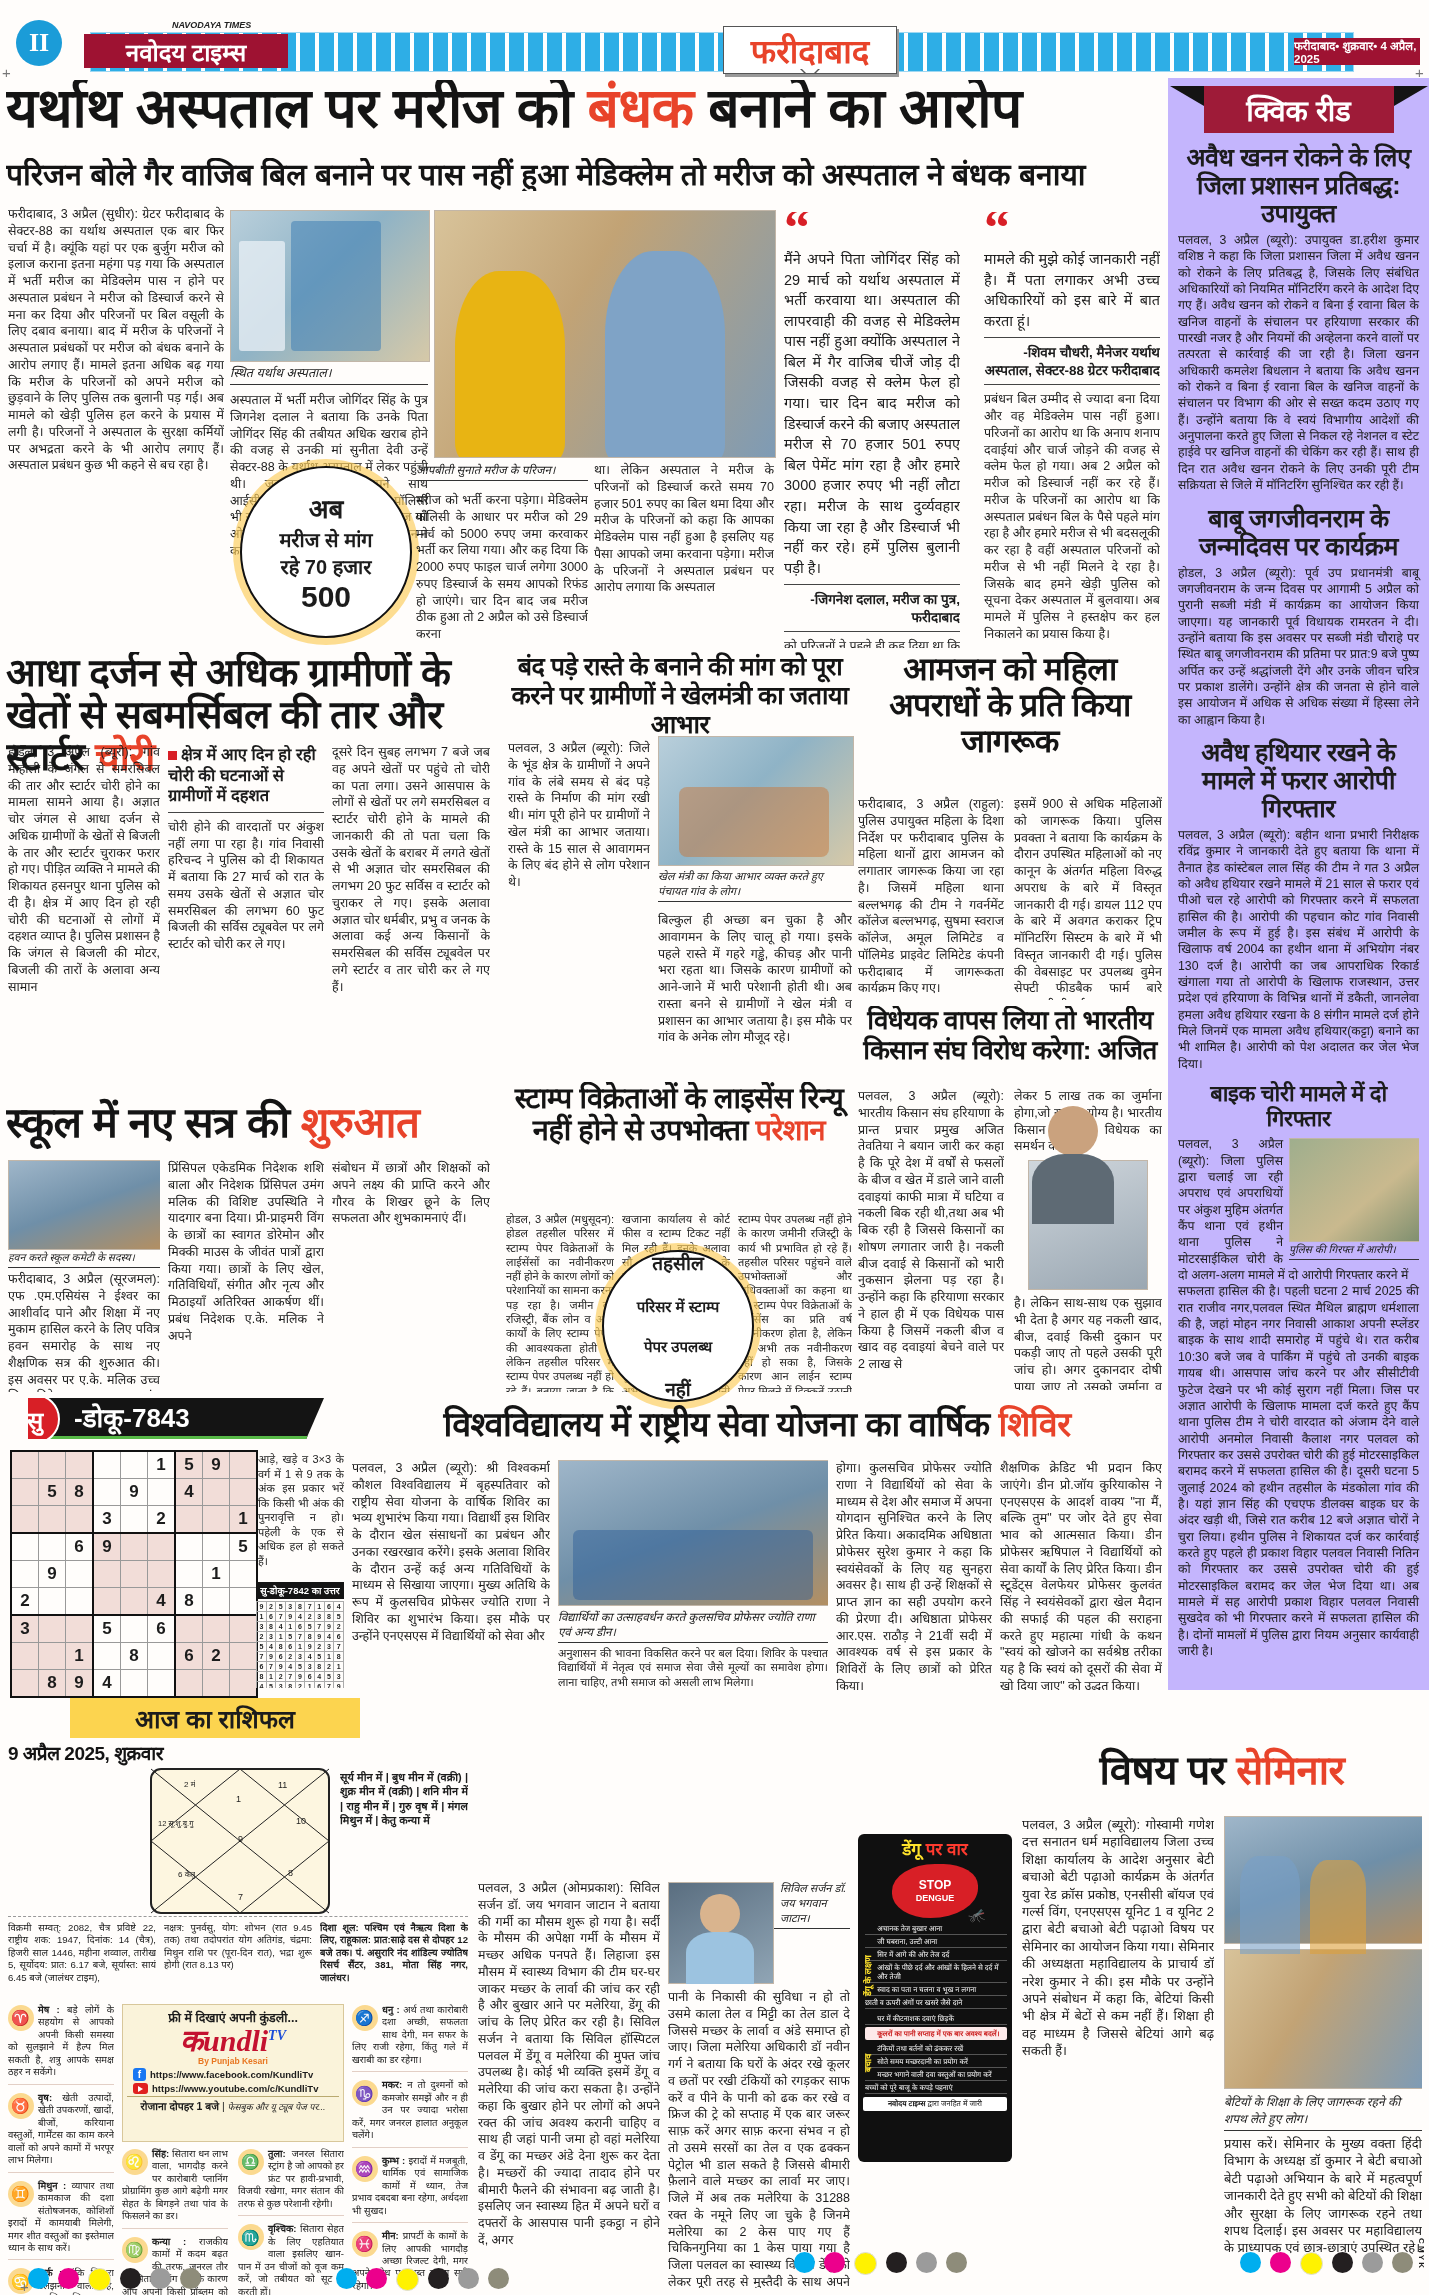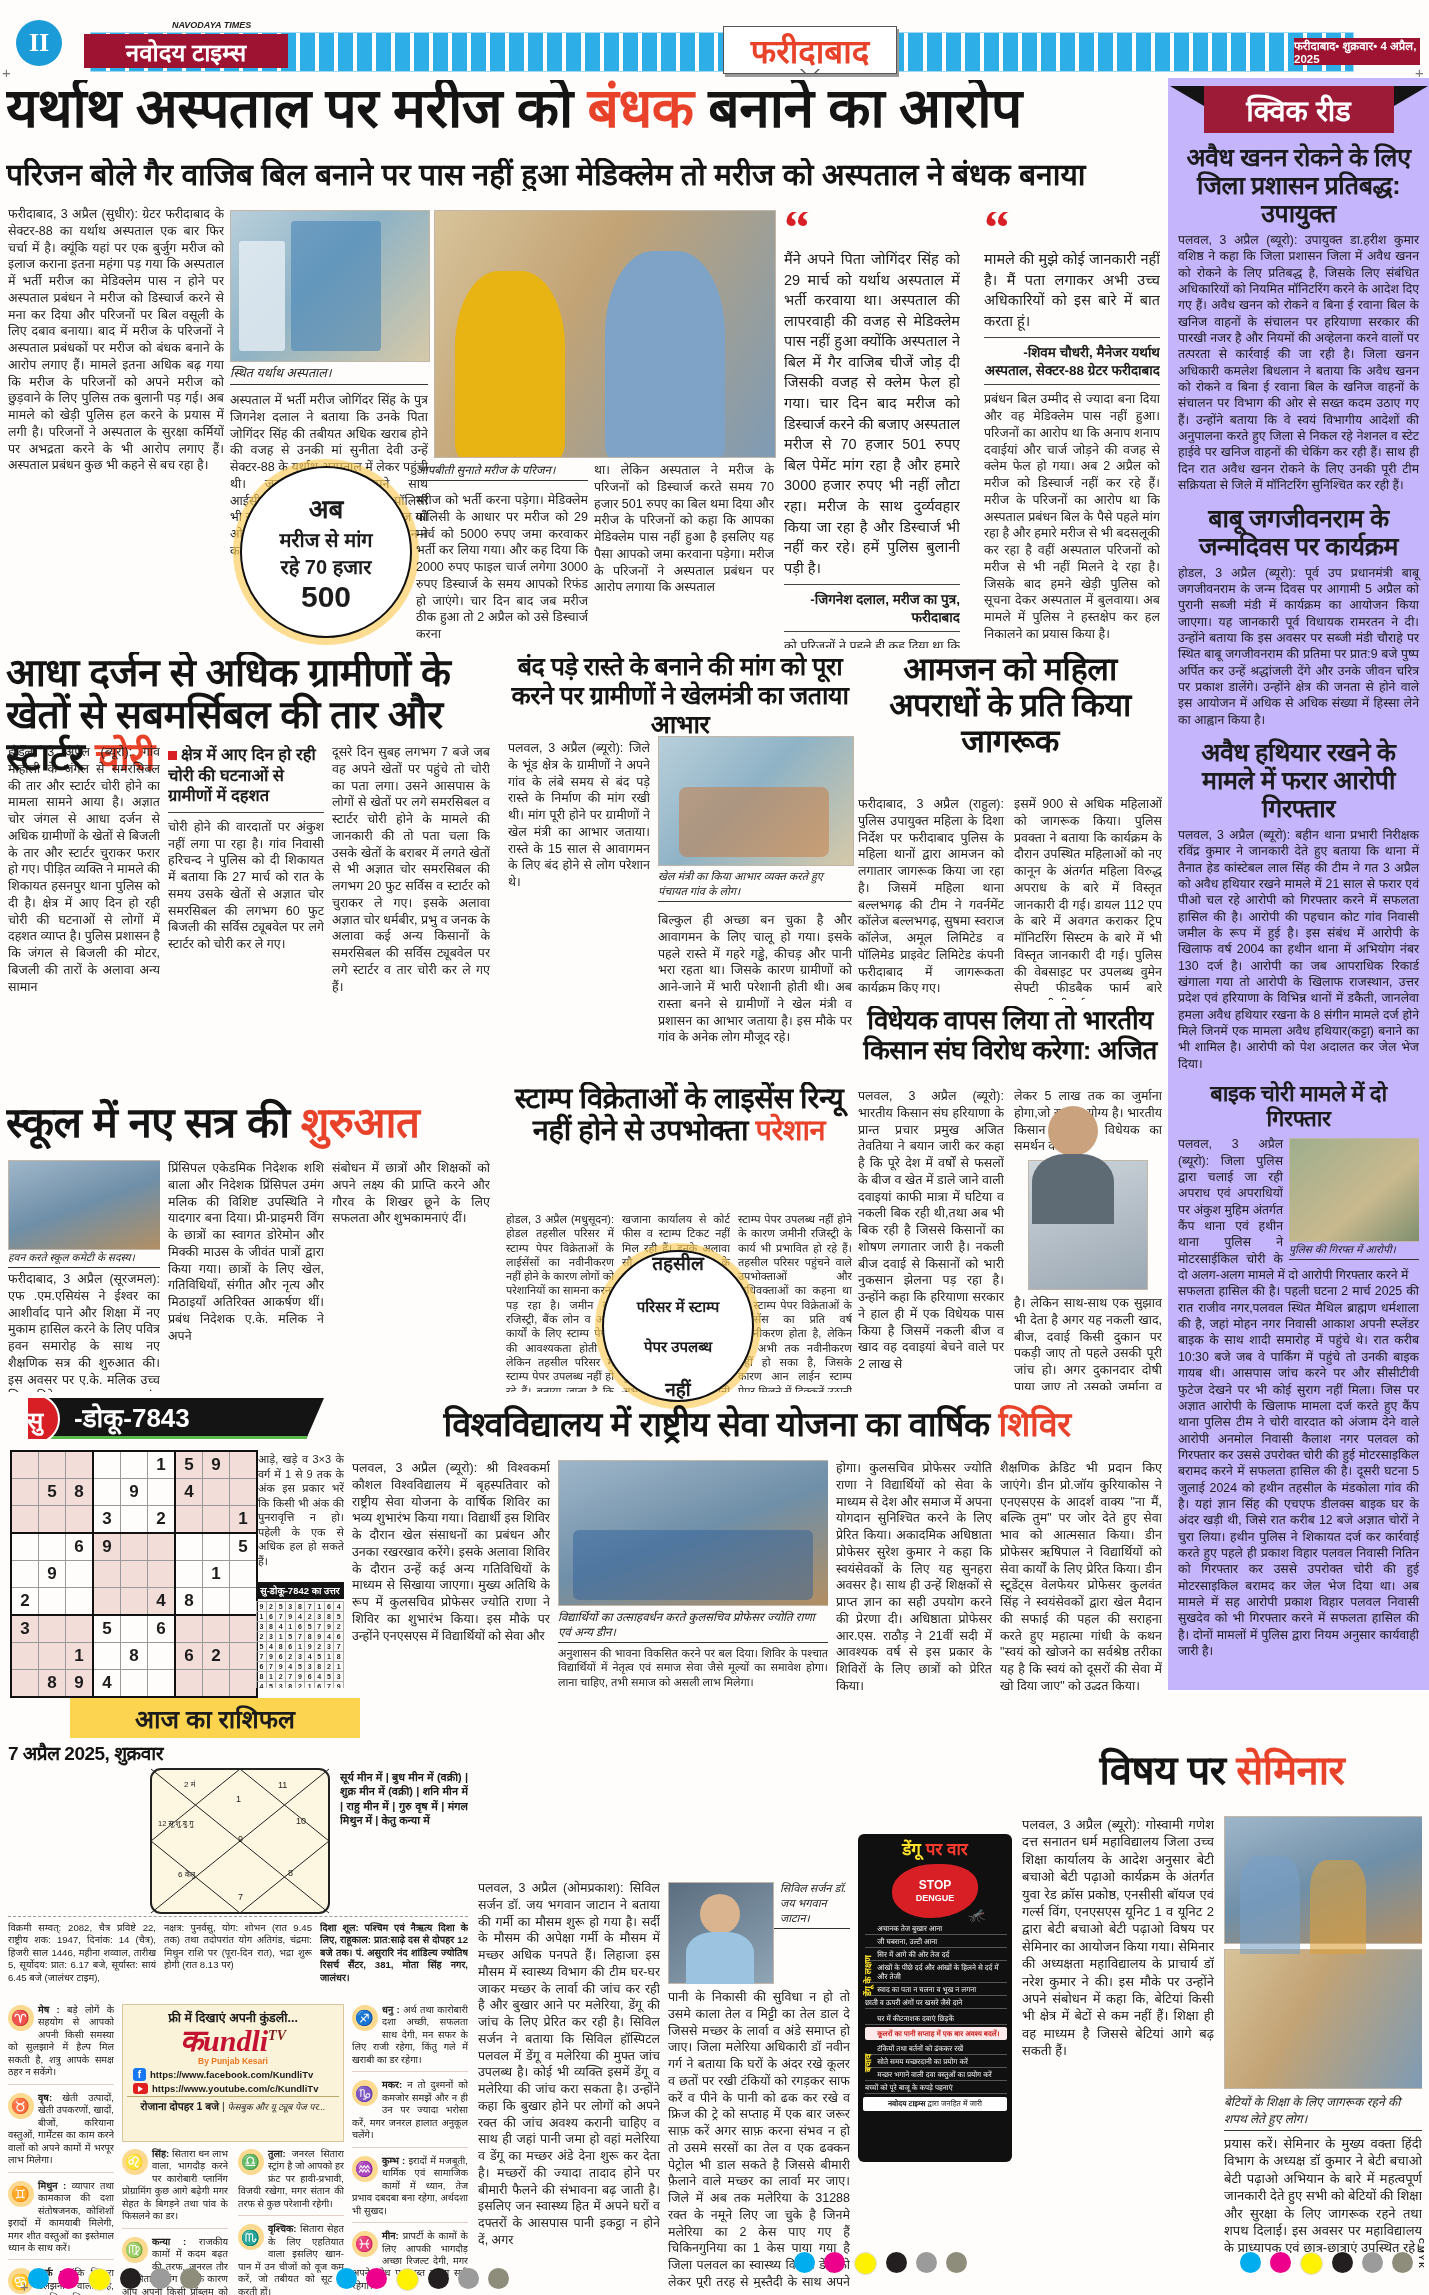--- a/index.html
+++ b/index.html
@@ -51,21 +51,21 @@
   table.sol{border-collapse:collapse;}
   table.sol td{width:9px;height:9px;border:1px solid #aaa;text-align:center;font-size:7px;font-weight:bold;padding:0;}
   .solhdr{background:#141414;color:#fff;font-size:9.5px;font-weight:bold;text-align:center;padding:2px 0;}
   
   .rashhdr{background:#fcd44f;font-weight:bold;font-size:25px;text-align:center;padding:3px 0;}
   .zsign{font-size:9.6px;line-height:1.3;text-align:justify;margin-bottom:7px;border-bottom:1px solid #e3cfc5;padding-bottom:5px;}
   .zico{float:left;width:26px;height:26px;border-radius:50%;background:#fbd98f;margin:1px 4px 1px 0;
         display:flex;align-items:center;justify-content:center;font-size:15px;color:#3a2a10;}
   .kundli{background:#faf3da;border:1px solid #d8c79a;text-align:center;padding:4px;box-sizing:border-box;}
   .klogo{font-family:"Liberation Serif",serif;font-style:italic;font-weight:bold;color:#c41230;font-size:30px;line-height:1;}
-  .klogo .tv{font-size:14px;color:#7f1d1d;vertical-align:super;}
+  .klogo .tv{font-size:14px;color:#1d4ed8;vertical-align:super;}
   .klink{display:flex;align-items:center;gap:4px;font-size:9.5px;font-weight:bold;margin:2px 6px;text-align:left;}
   .fb{width:13px;height:13px;background:#1877f2;color:#fff;border-radius:3px;font-weight:bold;font-size:10px;display:flex;align-items:center;justify-content:center;}
   .yt{width:15px;height:11px;background:#e02020;border-radius:3px;position:relative;}
   .yt:after{content:"";position:absolute;left:5px;top:2.5px;border:3px solid transparent;border-left:5px solid #fff;}
   
   .dad{background:#101010;color:#fff;border-radius:6px;padding:5px;box-sizing:border-box;font-size:7.2px;line-height:1.25;}
   .dad .ttl{font-weight:bold;font-size:17px;text-align:center;color:#ffe32b;}
   .dad .ttl .red{color:#ff3b2f;}
   .splash{position:relative;background:#d81f26;border-radius:50% 40% 55% 45%;width:86px;height:54px;margin:4px auto;
           display:flex;flex-direction:column;align-items:center;justify-content:center;font-weight:bold;}
@@ -443,21 +443,21 @@
     <div class="photo hall" style="width:270px;height:144px;">
       <div class="blob" style="left:15px;top:70px;width:240px;height:70px;background:rgba(40,90,150,.45);border-radius:6px;"></div>
     </div>
     <div class="cap" style="font-size:11.5px;margin-top:3px;">विद्यार्थियों का उत्साहवर्धन करते कुलसचिव प्रोफेसर ज्योति राणा एवं अन्य डीन।</div>
     <div class="bt-sm" style="margin-top:3px;">अनुशासन की भावना विकसित करने पर बल दिया। शिविर के पश्चात विद्यार्थियों में नेतृत्व एवं समाज सेवा जैसे मूल्यों का समावेश होगा। लाना चाहिए, तभी समाज को असली लाभ मिलेगा।</div>
   </div>
   <div class="abs bt" style="left:836px;top:1460px;width:156px;height:230px;">होगा। कुलसचिव प्रोफेसर ज्योति राणा ने विद्यार्थियों को सेवा के माध्यम से देश और समाज में अपना योगदान सुनिश्चित करने के लिए प्रेरित किया। अकादमिक अधिष्ठाता प्रोफेसर सुरेश कुमार ने कहा कि स्वयंसेवकों के लिए यह सुनहरा अवसर है। साथ ही उन्हें शिक्षकों से प्राप्त ज्ञान का सही उपयोग करने की प्रेरणा दी। अधिष्ठाता प्रोफेसर आर.एस. राठौड़ ने 21वीं सदी में आवश्यक वर्ष से इस प्रकार के शिविरों के लिए छात्रों को प्रेरित किया।</div>
   <div class="abs bt" style="left:1000px;top:1460px;width:162px;height:230px;">शैक्षणिक क्रेडिट भी प्रदान किए जाएंगे। डीन प्रो.जॉय कुरियाकोस ने एनएसएस के आदर्श वाक्य "ना मैं, बल्कि तुम" पर जोर देते हुए सेवा भाव को आत्मसात किया। डीन प्रोफेसर ऋषिपाल ने विद्यार्थियों को सेवा कार्यों के लिए प्रेरित किया। डीन स्टूडेंट्स वेलफेयर प्रोफेसर कुलवंत सिंह ने स्वयंसेवकों द्वारा खेल मैदान की सफाई की पहल की सराहना करते हुए महात्मा गांधी के कथन "स्वयं को खोजने का सर्वश्रेष्ठ तरीका यह है कि स्वयं को दूसरों की सेवा में खो दिया जाए" को उद्धृत किया।</div>
 
   <div class="abs rashhdr" style="left:70px;top:1698px;width:290px;">आज का राशिफल</div>
-  <div class="abs hl" style="left:8px;top:1740px;width:300px;font-size:19px;">7 अप्रैल 2025, शुक्रवार</div>
+  <div class="abs hl" style="left:8px;top:1740px;width:300px;font-size:19px;">9 अप्रैल 2025, शुक्रवार</div>
   <div class="abs" style="left:150px;top:1768px;width:180px;height:146px;">
     <svg width="180" height="146" viewBox="0 0 180 146">
       <rect x="1" y="1" width="178" height="144" fill="#fdf6e0" stroke="#222" stroke-width="2" rx="10"></rect>
       <line x1="1" y1="1" x2="179" y2="145" stroke="#222"></line>
       <line x1="179" y1="1" x2="1" y2="145" stroke="#222"></line>
       <polygon points="90,1 179,73 90,145 1,73" fill="none" stroke="#222"></polygon>
     </svg>
     <span class="abs" style="left:86px;top:26px;font-size:9px;">1</span>
     <span class="abs" style="left:34px;top:10px;font-size:8px;">2 मं</span>
     <span class="abs" style="left:128px;top:12px;font-size:9px;">11</span>

